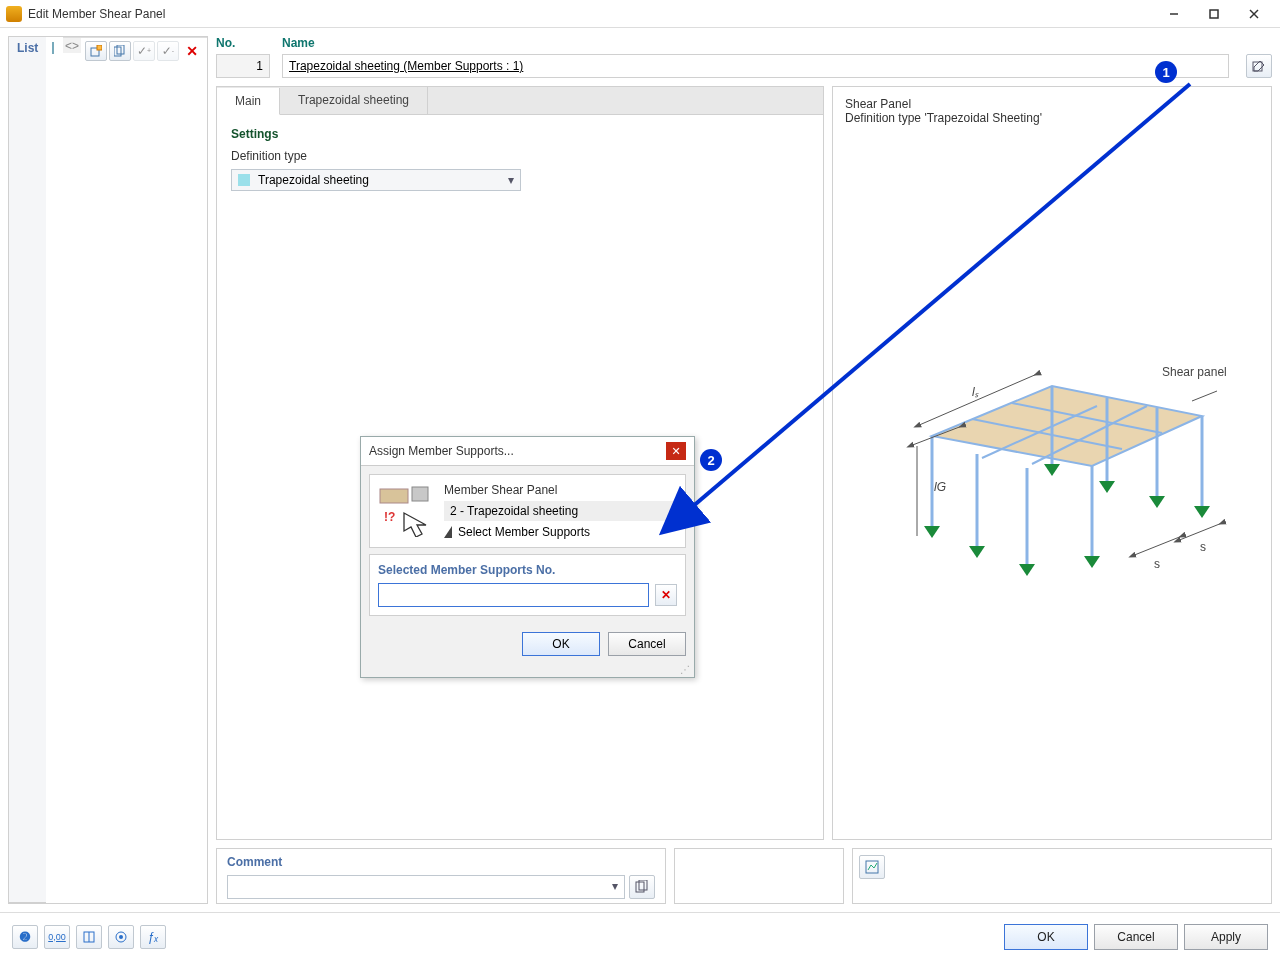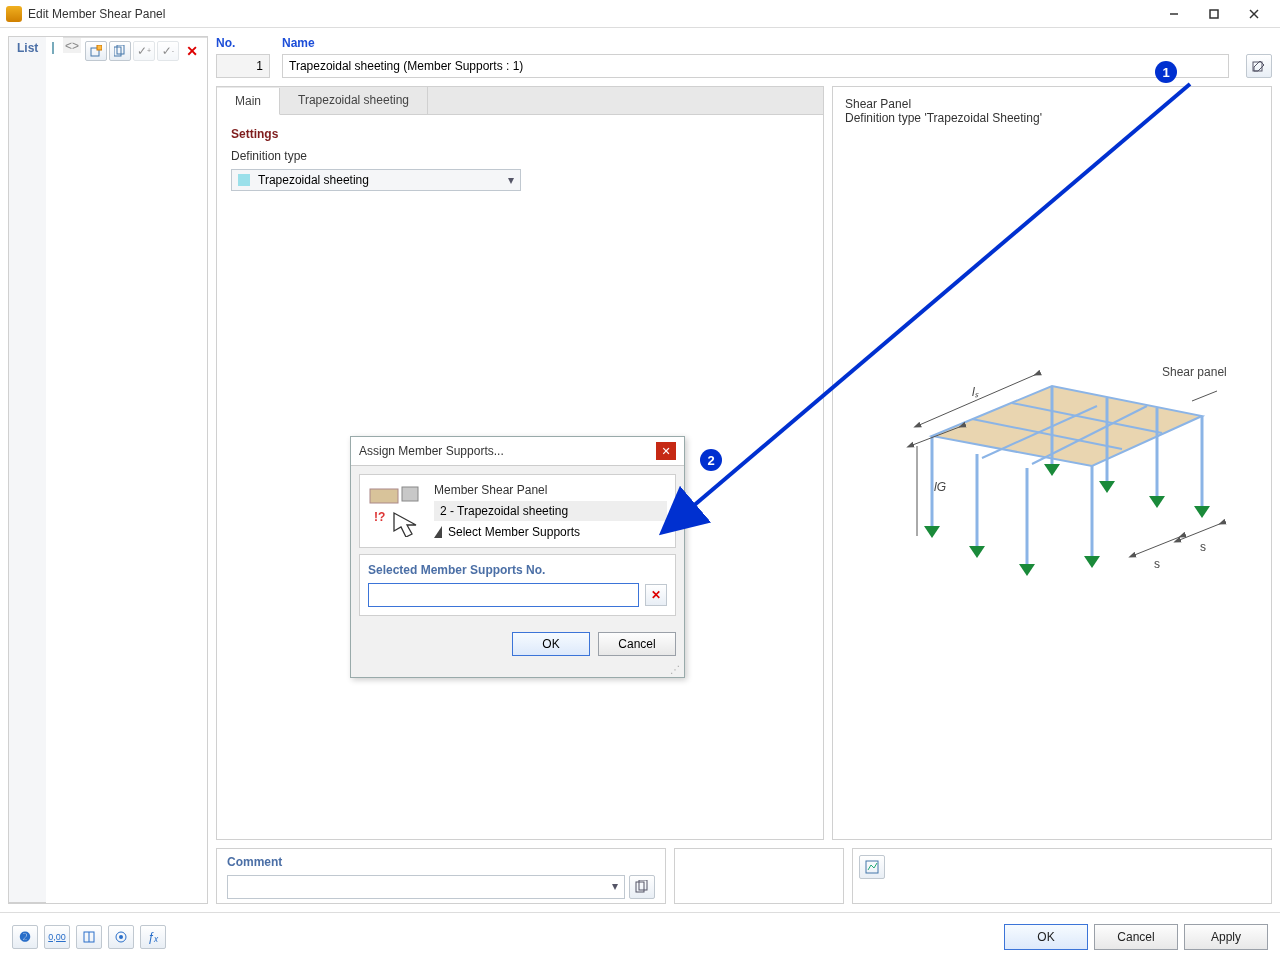--- a/index.html
+++ b/index.html
@@ -23,41 +23,41 @@
 .left-panel .hscroll span { color:#888; }
 .left-toolbar { height: 26px; border-top: 1px solid #ddd; display: flex; align-items: center; gap: 2px; padding: 0 4px; }
 .tool-btn { width: 22px; height: 20px; border: 1px solid #c0c8d0; background: linear-gradient(#fff,#e8eef5); display:flex; align-items:center; justify-content:center; border-radius:2px;}
 .tool-btn.disabled { opacity:.45; }
 .tool-btn.del { margin-left:auto; color:#d00; font-weight:bold; border:none; background:none; font-size:14px;}
 
 
 .main-panel { flex: 1; display: flex; flex-direction: column; gap: 8px; }
 .top-row { display: flex; gap: 12px; }
 .field-group { display: flex; flex-direction: column; gap: 4px; }
-.field-label { color: #1d4ed8; font-weight: 600; }
+.field-label { color: #0f766e; font-weight: 600; }
 .no-box { width: 54px; }
 .no-box .val { border: 1px solid #d0d0d0; background: #f4f4f4; padding: 4px 6px; text-align: right; }
 .name-box { flex: 1; }
-.name-row { display:flex; gap:17px; }
+.name-row { display:flex; gap:17px;text-decoration:underline; }
 .name-row .val { flex:1; border: 1px solid #d0d0d0; background: #fff; padding: 4px 6px; }
 .icon-btn { width: 26px; height: 24px; border:1px solid #c0c8d0; background:linear-gradient(#fff,#e8eef5); display:flex; align-items:center; justify-content:center; border-radius:2px; color:#556;}
 .assigned-box { width: 420px; }
 .assigned-row { display:flex; gap:4px; align-items:stretch; position:relative;}
 .assigned-row .val { flex:1; border:1px solid #d0d0d0; background:#fafafa; padding:4px 6px; min-height:24px;}
 .pick-group { display:flex; border:2px solid #0030d0; border-radius:2px; }
 .pick-group .icon-btn { border-radius:0; border:1px solid #c0c8d0; }
 
 .mid-row { flex: 1; display: flex; gap: 8px; min-height:0;}
 
 .tabs-panel { flex: 1; border: 1px solid #d0d0d0; background:#fff; display:flex; flex-direction:column; }
 .tabs-bar { display:flex; background:#e8e8e8; border-bottom:1px solid #d0d0d0; }
 .tab { padding:6px 18px; background:#e8e8e8; border-right:1px solid #d0d0d0; color:#444; }
 .tab.active { background:#fff; font-weight:400; position:relative; top:1px; border-bottom:1px solid #fff;}
 .tab-body { padding:12px 14px; flex:1; position:relative; }
-.section-title { color:#7f1d1d; font-weight:600; margin-bottom:8px;}
+.section-title { color:#14532d; font-weight:600; margin-bottom:8px;}
 .sub-label { color:#333; margin-bottom:6px; }
 .combo { display:flex; align-items:center; width:290px; border:1px solid #c0c8d0; background:#f5f6f8; padding:3px 6px; }
 .combo .sw { width:12px; height:12px; background:#9be0ea; margin-right:8px; }
 .combo .txt { flex:1; }
 .combo .caret { color:#556; }
 
 .preview-panel { width: 440px; border:1px solid #d0d0d0; background:#fff; padding:10px 12px; display:flex; flex-direction:column; }
 .preview-panel .ptitle { color:#333; }
 .preview-panel .psub { color:#333; margin-bottom:8px;}
 .preview-img { flex:1; display:flex; align-items:center; justify-content:center; }
@@ -71,21 +71,21 @@
 .blank-box { width:170px; border:1px solid #d0d0d0; background:#fff; }
 .preview-bottom { width:420px; border:1px solid #d0d0d0; background:#fff; display:flex; align-items:flex-start; padding:6px;}
 
 .footer { position:absolute; left:0; right:0; bottom:0; height:48px; border-top:1px solid #ddd; display:flex; align-items:center; padding:0 12px; gap:6px; background:#fff;}
 .footer .tool-btn { width:26px; height:24px; }
 .footer .spacer { flex:1; }
 .footer .btn { width:84px; height:26px; border:1px solid #9aa0a8; background:linear-gradient(#fdfdfd,#e8e8e8); display:flex; align-items:center; justify-content:center; color:#222;}
 .footer .btn.primary { border:1px solid #3b74d8; background:linear-gradient(#f6fbff,#dde9fb); }
 
 
-.assign-dialog { position:absolute; left:350px; top:436px; width:335px; background:#f1f1f1; border:1px solid #9aa; box-shadow:2px 2px 6px rgba(0,0,0,.2); z-index:50;}
+.assign-dialog { position:absolute; left:360px; top:436px; width:335px; background:#f1f1f1; border:1px solid #9aa; box-shadow:2px 2px 6px rgba(0,0,0,.2); z-index:50;}
 .assign-dialog .dlg-title { display:flex; align-items:center; background:#fff; padding:5px 8px; border-bottom:1px solid #ccc;}
 .assign-dialog .dlg-title .t { flex:1; color:#333; }
 .assign-dialog .dlg-title .close { width:20px; height:18px; background:#c62914; color:#fff; display:flex; align-items:center; justify-content:center; font-size:11px; }
 .assign-dialog .dlg-body { padding:8px; }
 .assign-box1 { background:#fff; border:1px solid #cfcfcf; padding:8px; display:flex; gap:10px; }
 .assign-ico { width:56px; height:54px; position:relative; }
 .assign-lines .l1 { color:#333; margin-bottom:4px;}
 .assign-lines .l2 { background:#eee; padding:3px 6px; margin-bottom:4px;}
 .assign-lines .l3row { display:flex; align-items:center; gap:6px;}
 .tri { width:0;height:0;border-left:8px solid transparent;border-right:0 solid transparent;border-bottom:12px solid #444; transform:rotate(0deg);}

